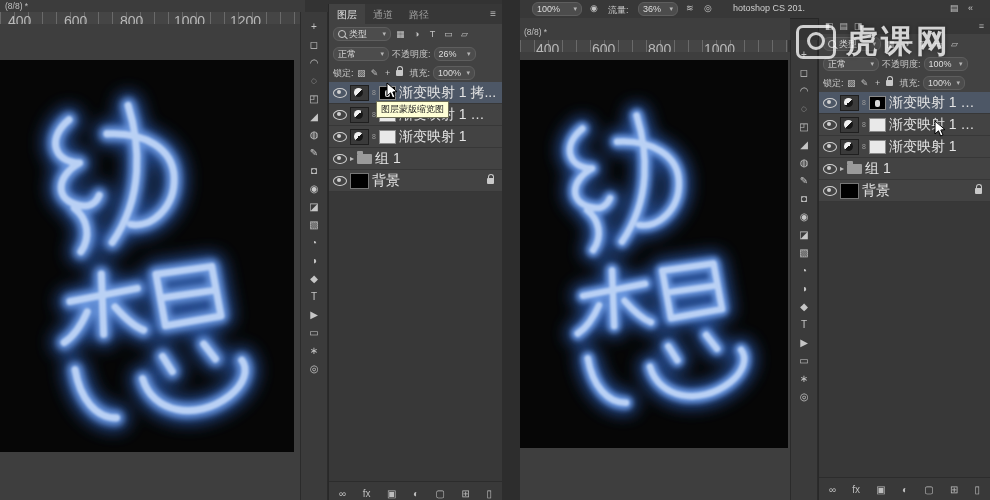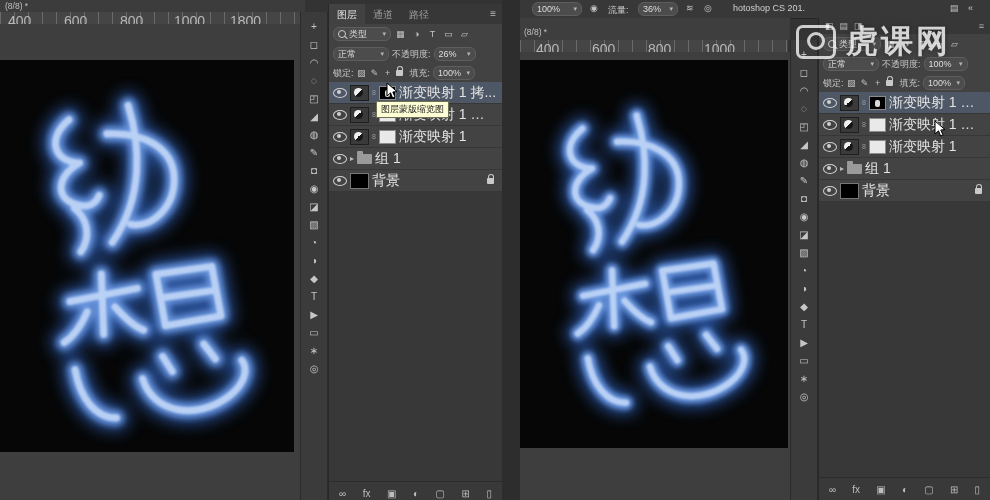--- a/index.html
+++ b/index.html
@@ -97,21 +97,21 @@
 
   <div class="abs tabbar" style="left:0;top:0;width:300px;height:12px">
     <span>(8/8) *</span>
   </div>
 
   <div class="abs ruler" style="left:0;top:12px;width:300px;height:12px">
     <span style="left:8px">400</span>
     <span style="left:64px">600</span>
     <span style="left:120px">800</span>
     <span style="left:174px">1000</span>
-    <span style="left:230px">1800</span>
+    <span style="left:230px">1200</span>
   </div>
 
   <div class="abs paste" style="left:0;top:24px;width:300px;height:476px">
     <div class="canvas" style="left:0;top:36px;width:294px;height:392px">
       <svg width="294" height="392" viewBox="0 0 290 390">
         <defs>
           <filter id="f-glow" x="-40%" y="-40%" width="180%" height="180%">
               <feGaussianBlur stdDeviation="8"></feGaussianBlur>
             </filter>
           <filter id="f-mid" x="-40%" y="-40%" width="180%" height="180%">

